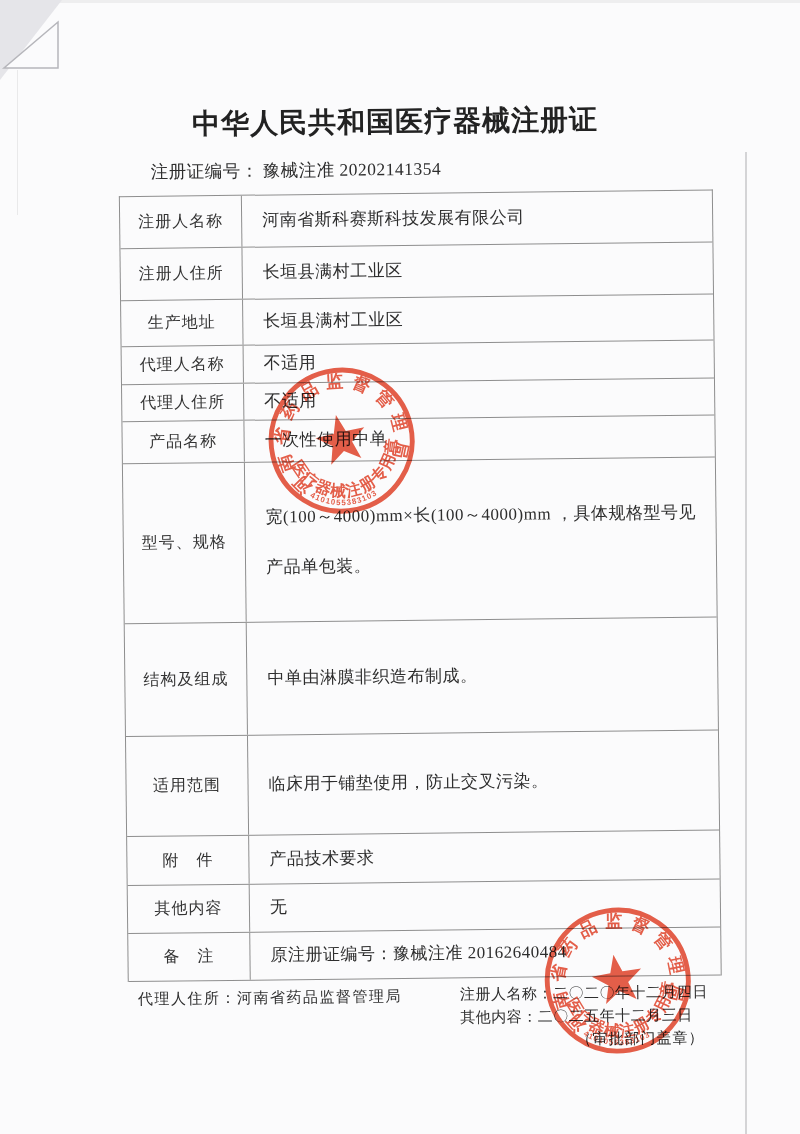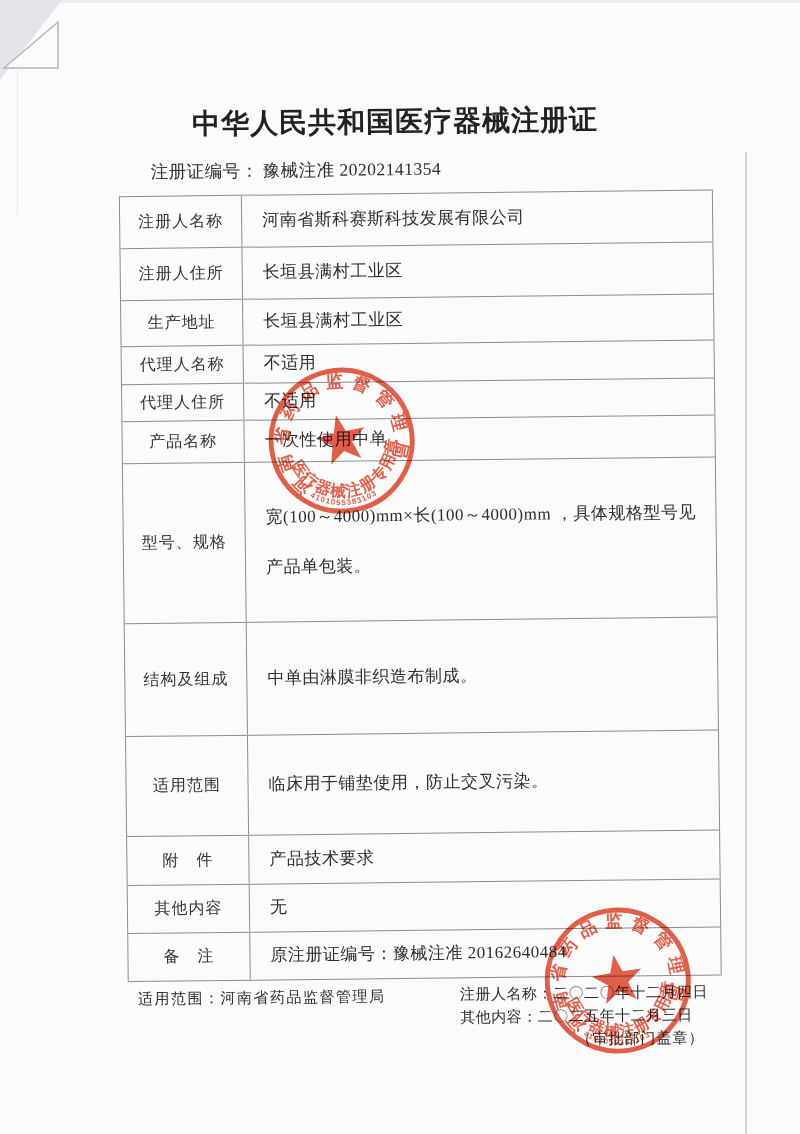--- a/index.html
+++ b/index.html
@@ -175,21 +175,21 @@
       <div class="cell-label">其他内容</div>
       <div class="cell-value">无</div>
     </div>
     <div class="trow">
       <div class="cell-label">备　注</div>
       <div class="cell-value">原注册证编号：豫械注准 20162640484</div>
     </div>
   </div>
 
   <div class="footer-left">
-    <span>适用范围：</span><span>河南省药品监督管理局</span>
+    <span>代理人住所：</span><span>河南省药品监督管理局</span>
   </div>
 
   <div class="footer-right">
     <div>
       <span>注册人名称：</span><span>二〇二〇年十二月四日</span>
     </div>
     <div>
       <span>其他内容：</span><span>二〇二五年十二月三日</span>
     </div>
     <div class="seal-note">（审批部门盖章）</div>

